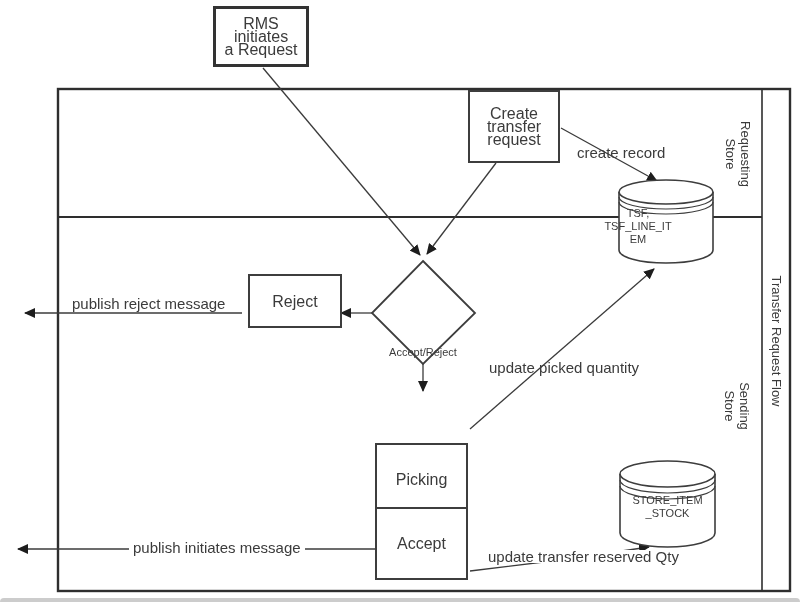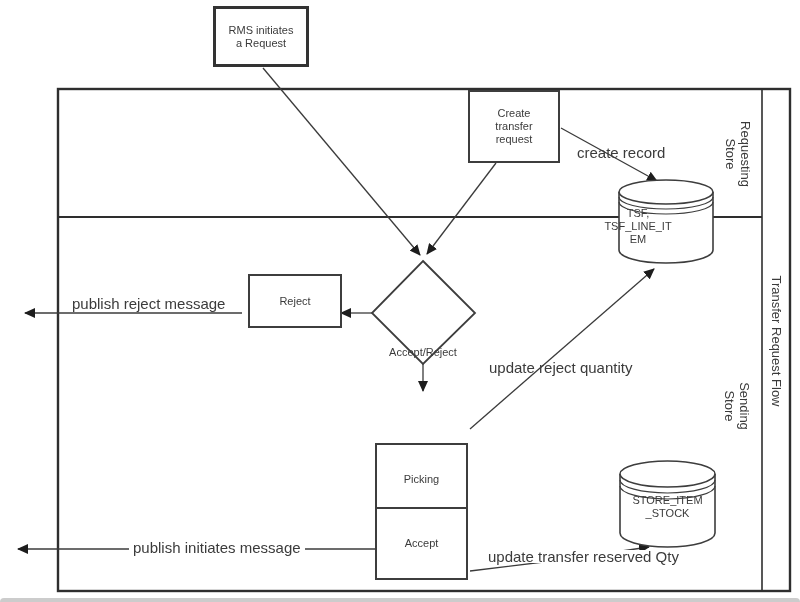--- a/index.html
+++ b/index.html
@@ -5,21 +5,21 @@
   html,body{margin:0;padding:0;background:#ffffff;}
   #stage{
     position:relative;width:800px;height:602px;background:#ffffff;overflow:hidden;
     font-family:"Liberation Sans", sans-serif;color:#3b3b3b;
   }
   #stage svg{position:absolute;left:0;top:0;}
   .n{white-space:pre-line;}
   .node{
     position:absolute;display:flex;align-items:center;justify-content:center;
     text-align:center;background:#ffffff;border:2px solid #3d3d3d;
-    font-size:11px;line-height:13px;color:#3b3b3b;box-sizing:border-box;
+    font-size:16px;line-height:13px;color:#3b3b3b;box-sizing:border-box;
   }
   .node.thick{border-width:3px;border-color:#333;}
   .dtext{
     position:absolute;display:flex;align-items:center;justify-content:center;
     text-align:center;font-size:11px;color:#3b3b3b;background:transparent;margin-top:39px;
   }
   .cyltext{
     position:absolute;text-align:center;font-size:11px;line-height:13px;color:#3b3b3b;
   }
   .edge-label{
@@ -103,21 +103,21 @@
 TSF_LINE_IT
 EM</div>
 
   <div class="cyltext n" style="left:620px;top:494px;width:95px;">STORE_ITEM
 _STOCK</div>
 
   <div class="edge-label" style="left:577px;top:146px;">create record</div>
 
   <div class="edge-label masked" style="left:68px;top:297px;">publish reject message</div>
 
-  <div class="edge-label" style="left:489px;top:361px;">update reject quantity</div>
+  <div class="edge-label" style="left:489px;top:361px;">update picked quantity</div>
 
   <div class="edge-label masked" style="left:129px;top:541px;">publish initiates message</div>
 
   <div class="edge-label masked" style="left:484px;top:550px;">update transfer reserved Qty</div>
 
   <div class="lane-label n" style="left:738px;top:154px;">Requesting
 Store</div>
 
   <div class="lane-label n" style="left:737px;top:406px;">Sending
 Store</div>

